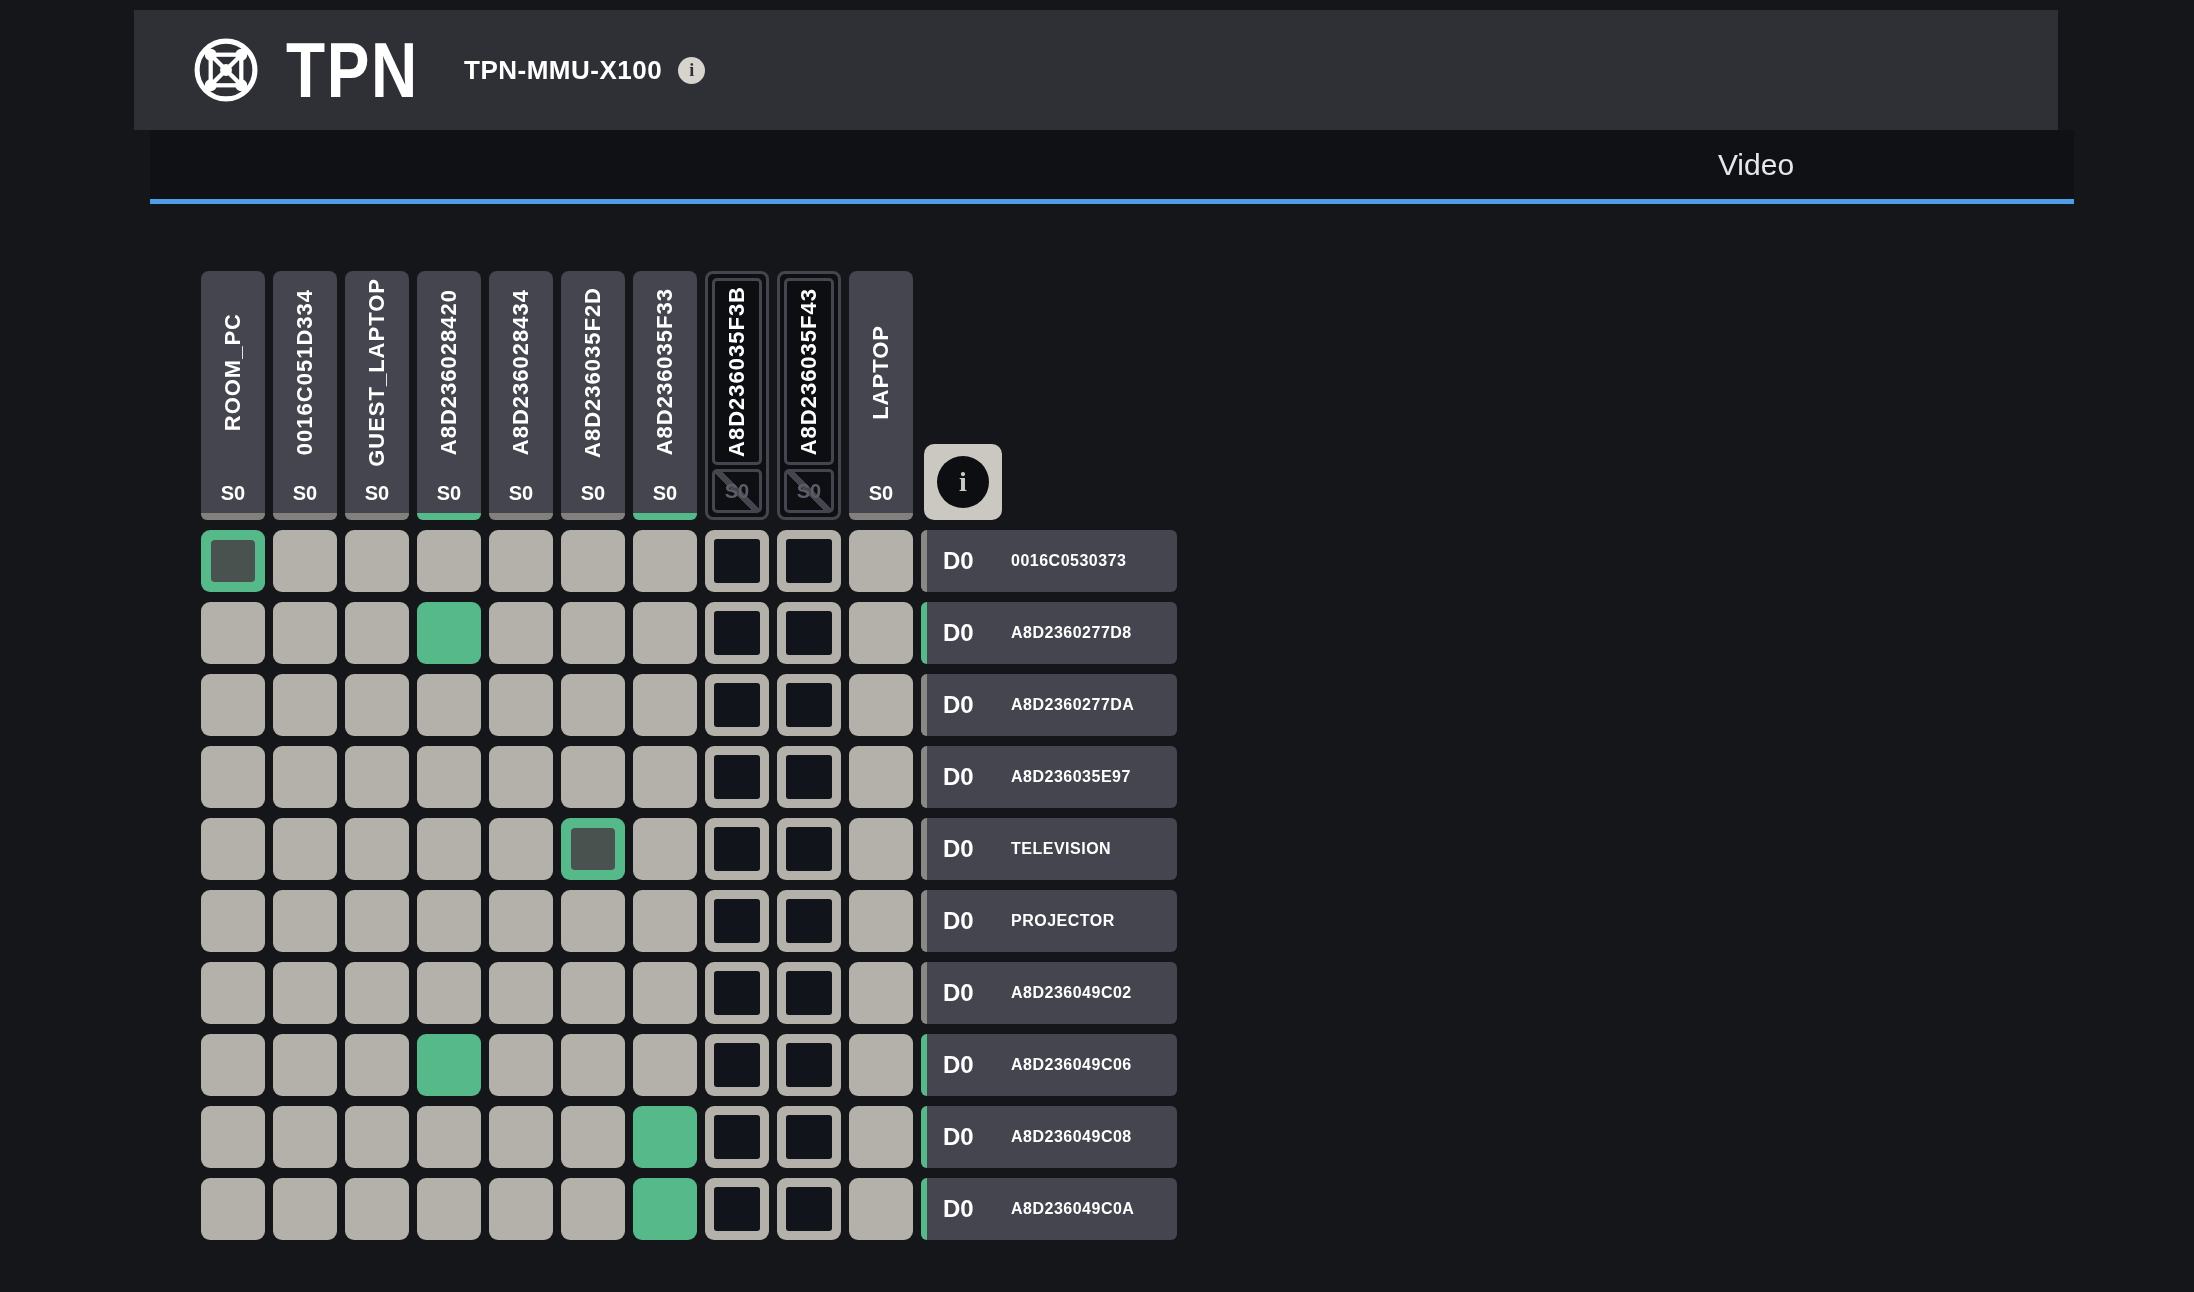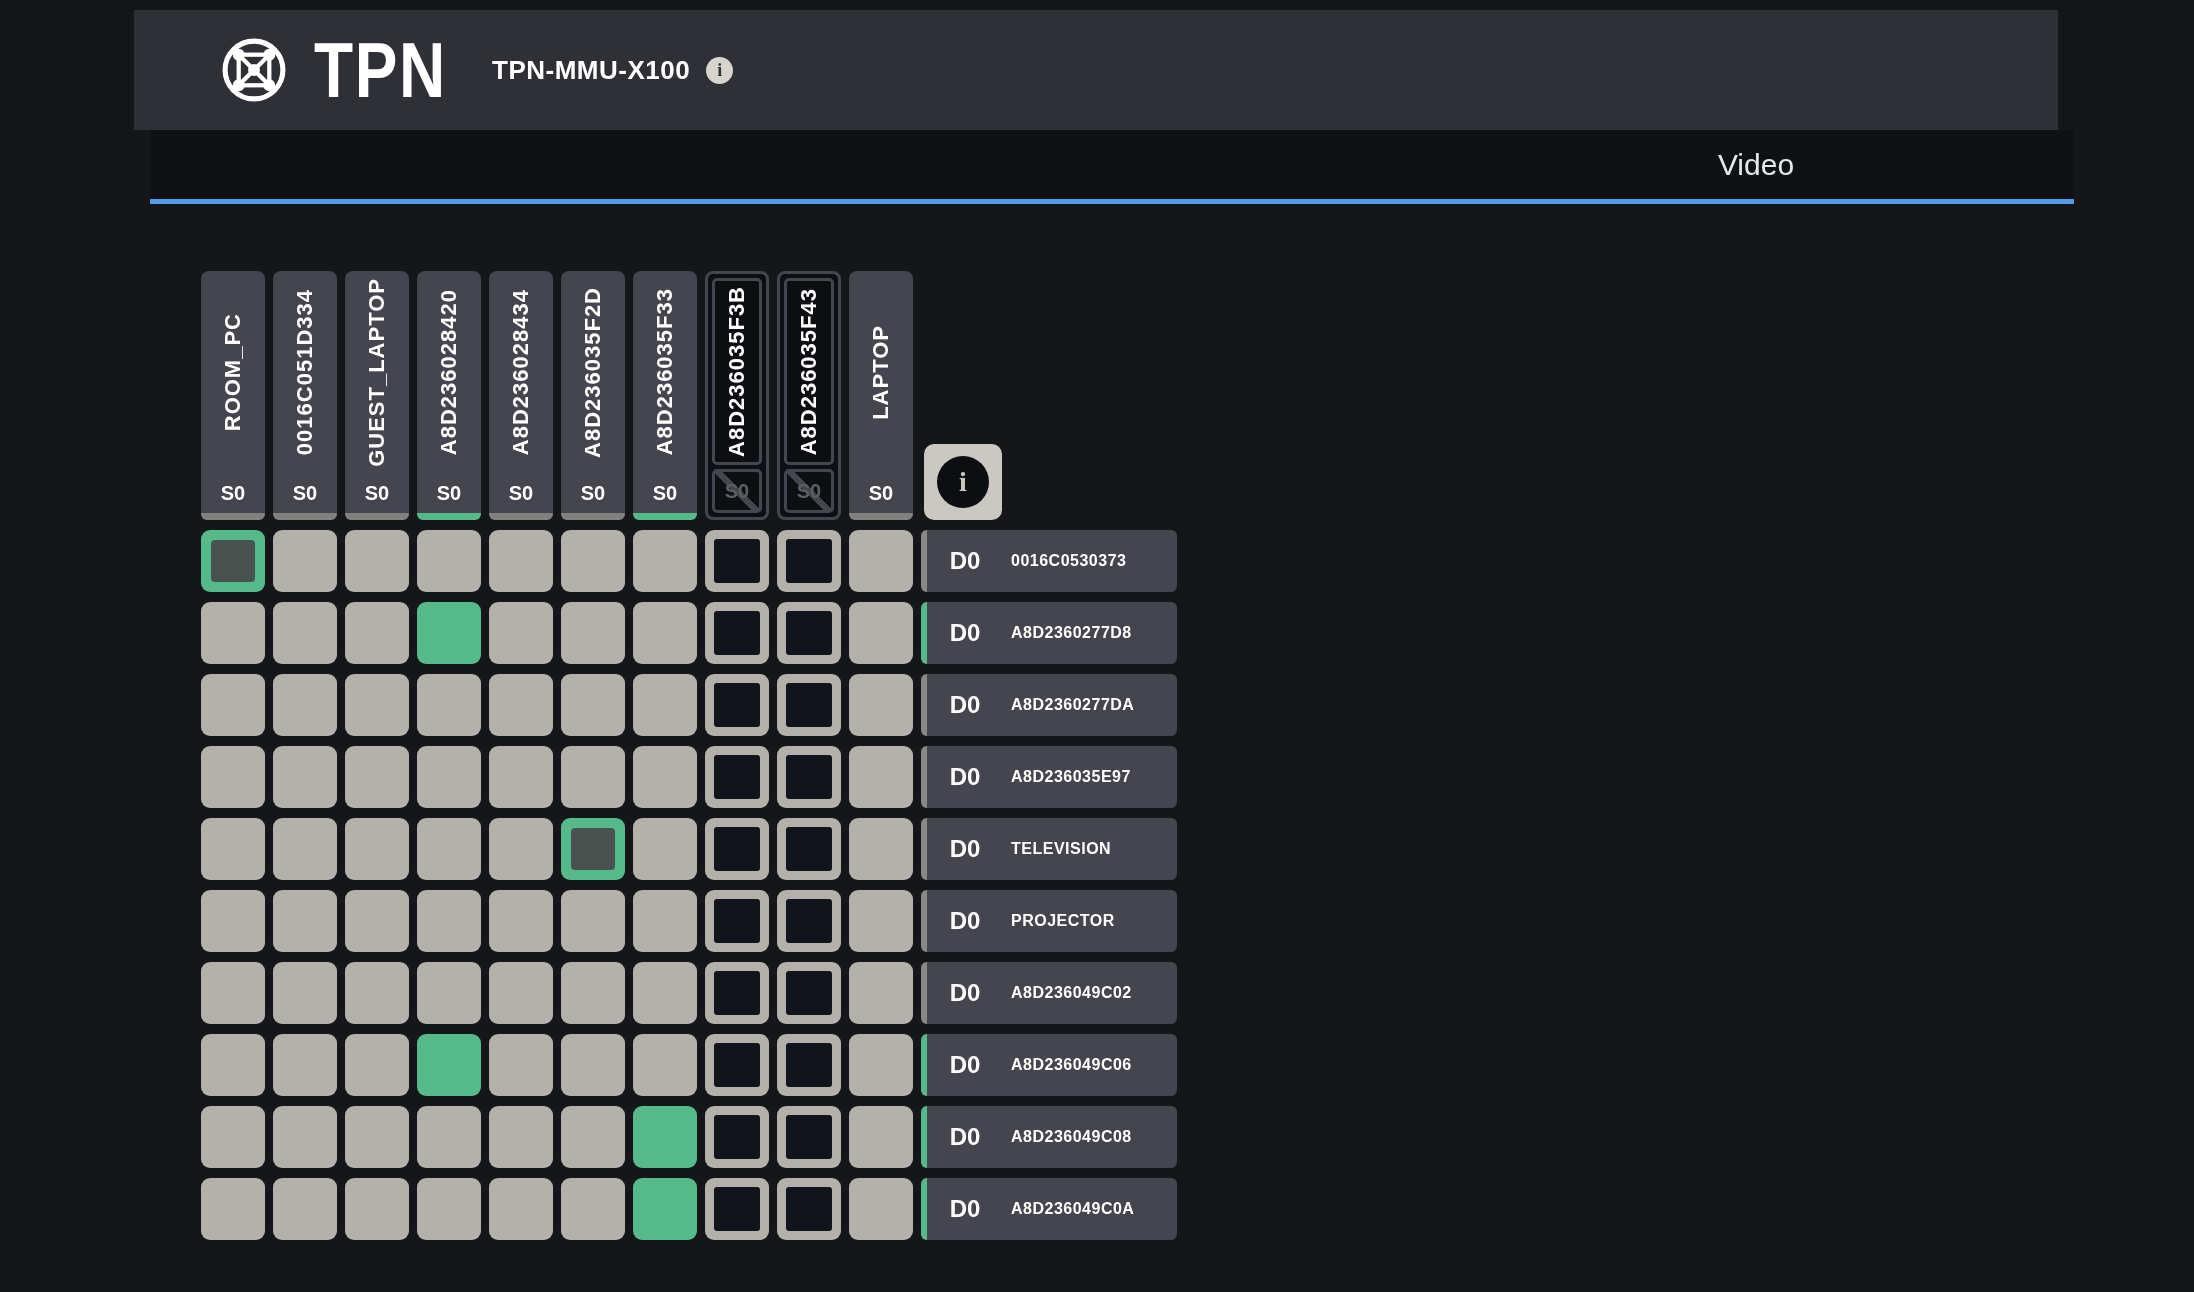--- a/index.html
+++ b/index.html
@@ -5,21 +5,21 @@
   html,body{margin:0;padding:0;background:#0e1013;}
   .page{
     position:relative;width:2194px;height:1292px;overflow:hidden;
     background:#14161a;
     font-family:"Liberation Sans","DejaVu Sans",sans-serif;
     -webkit-font-smoothing:antialiased;
   }
   
   .appbar{
     position:absolute;left:134px;top:10px;width:1924px;height:120px;
-    background:#2f3036;display:flex;align-items:center;padding-left:86px;box-sizing:border-box;
+    background:#2f3036;display:flex;align-items:center;padding-left:58px;box-sizing:border-box;
   }
   .logo{width:68px;height:68px;flex:0 0 auto;}
   .brand{
     color:#ffffff;font-size:78px;font-weight:700;letter-spacing:2px;line-height:1;
     margin-left:26px;transform:scaleX(.82);transform-origin:left center;
   }
   .model{color:#ffffff;font-size:26px;font-weight:700;letter-spacing:.5px;margin-left:16px;}
   .hinfo{
     width:27px;height:27px;border-radius:50%;background:#d7d4ce;color:#2f3036;
     display:flex;align-items:center;justify-content:center;
@@ -68,21 +68,21 @@
     width:78px;height:76px;margin-left:3px;border-radius:10px;background:#cbc8c2;
     display:flex;align-items:center;justify-content:center;cursor:pointer;flex:0 0 auto;
   }
   .infobtn .dot{
     width:52px;height:52px;border-radius:50%;background:#0d0e11;color:#cbc8c2;
     display:flex;align-items:center;justify-content:center;font-size:28px;font-weight:700;
     font-family:"Liberation Serif","DejaVu Serif",serif;
   }
   
   .mx-body{margin-top:10px;}
-  .mxrow{display:flex;height:62px;margin-bottom:10px;text-align:center;}
+  .mxrow{display:flex;height:62px;margin-bottom:10px;}
   .cell{
     width:64px;height:62px;margin-right:8px;border-radius:9px;background:#b4b1ab;
     position:relative;flex:0 0 auto;cursor:pointer;
   }
   .cell.routed{background:#55b98a;}
   .cell.self{background:#55b98a;}
   .cell.self .inner{position:absolute;inset:10px;background:#4a524f;border-radius:4px;}
   .cell.offline{cursor:default;}
   .cell.offline .inner{position:absolute;inset:9px;background:#11141a;border-radius:3px;}
   .dlabel{

